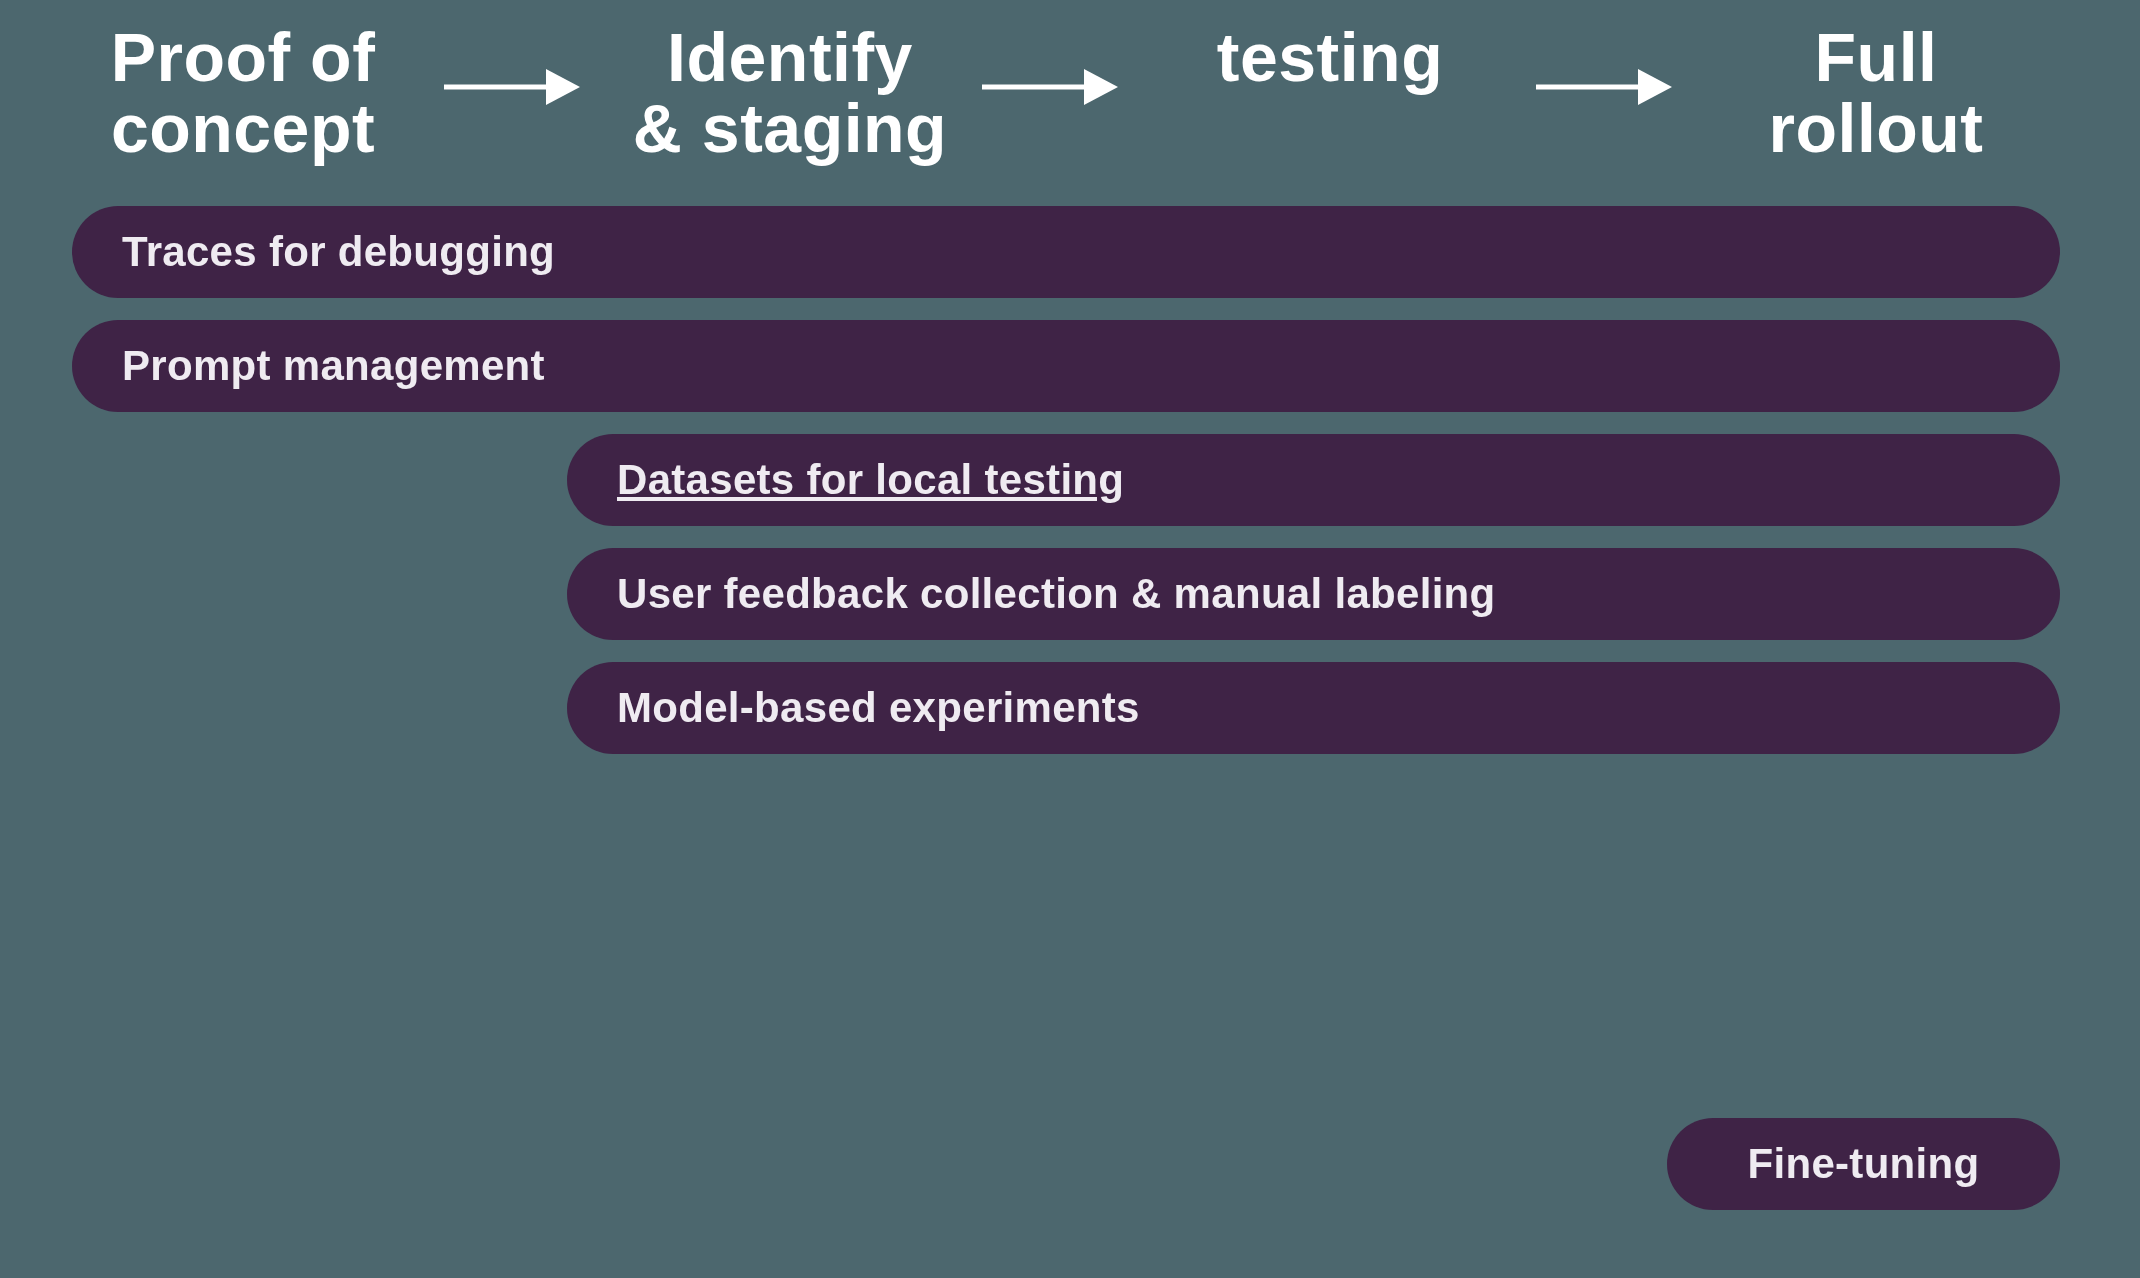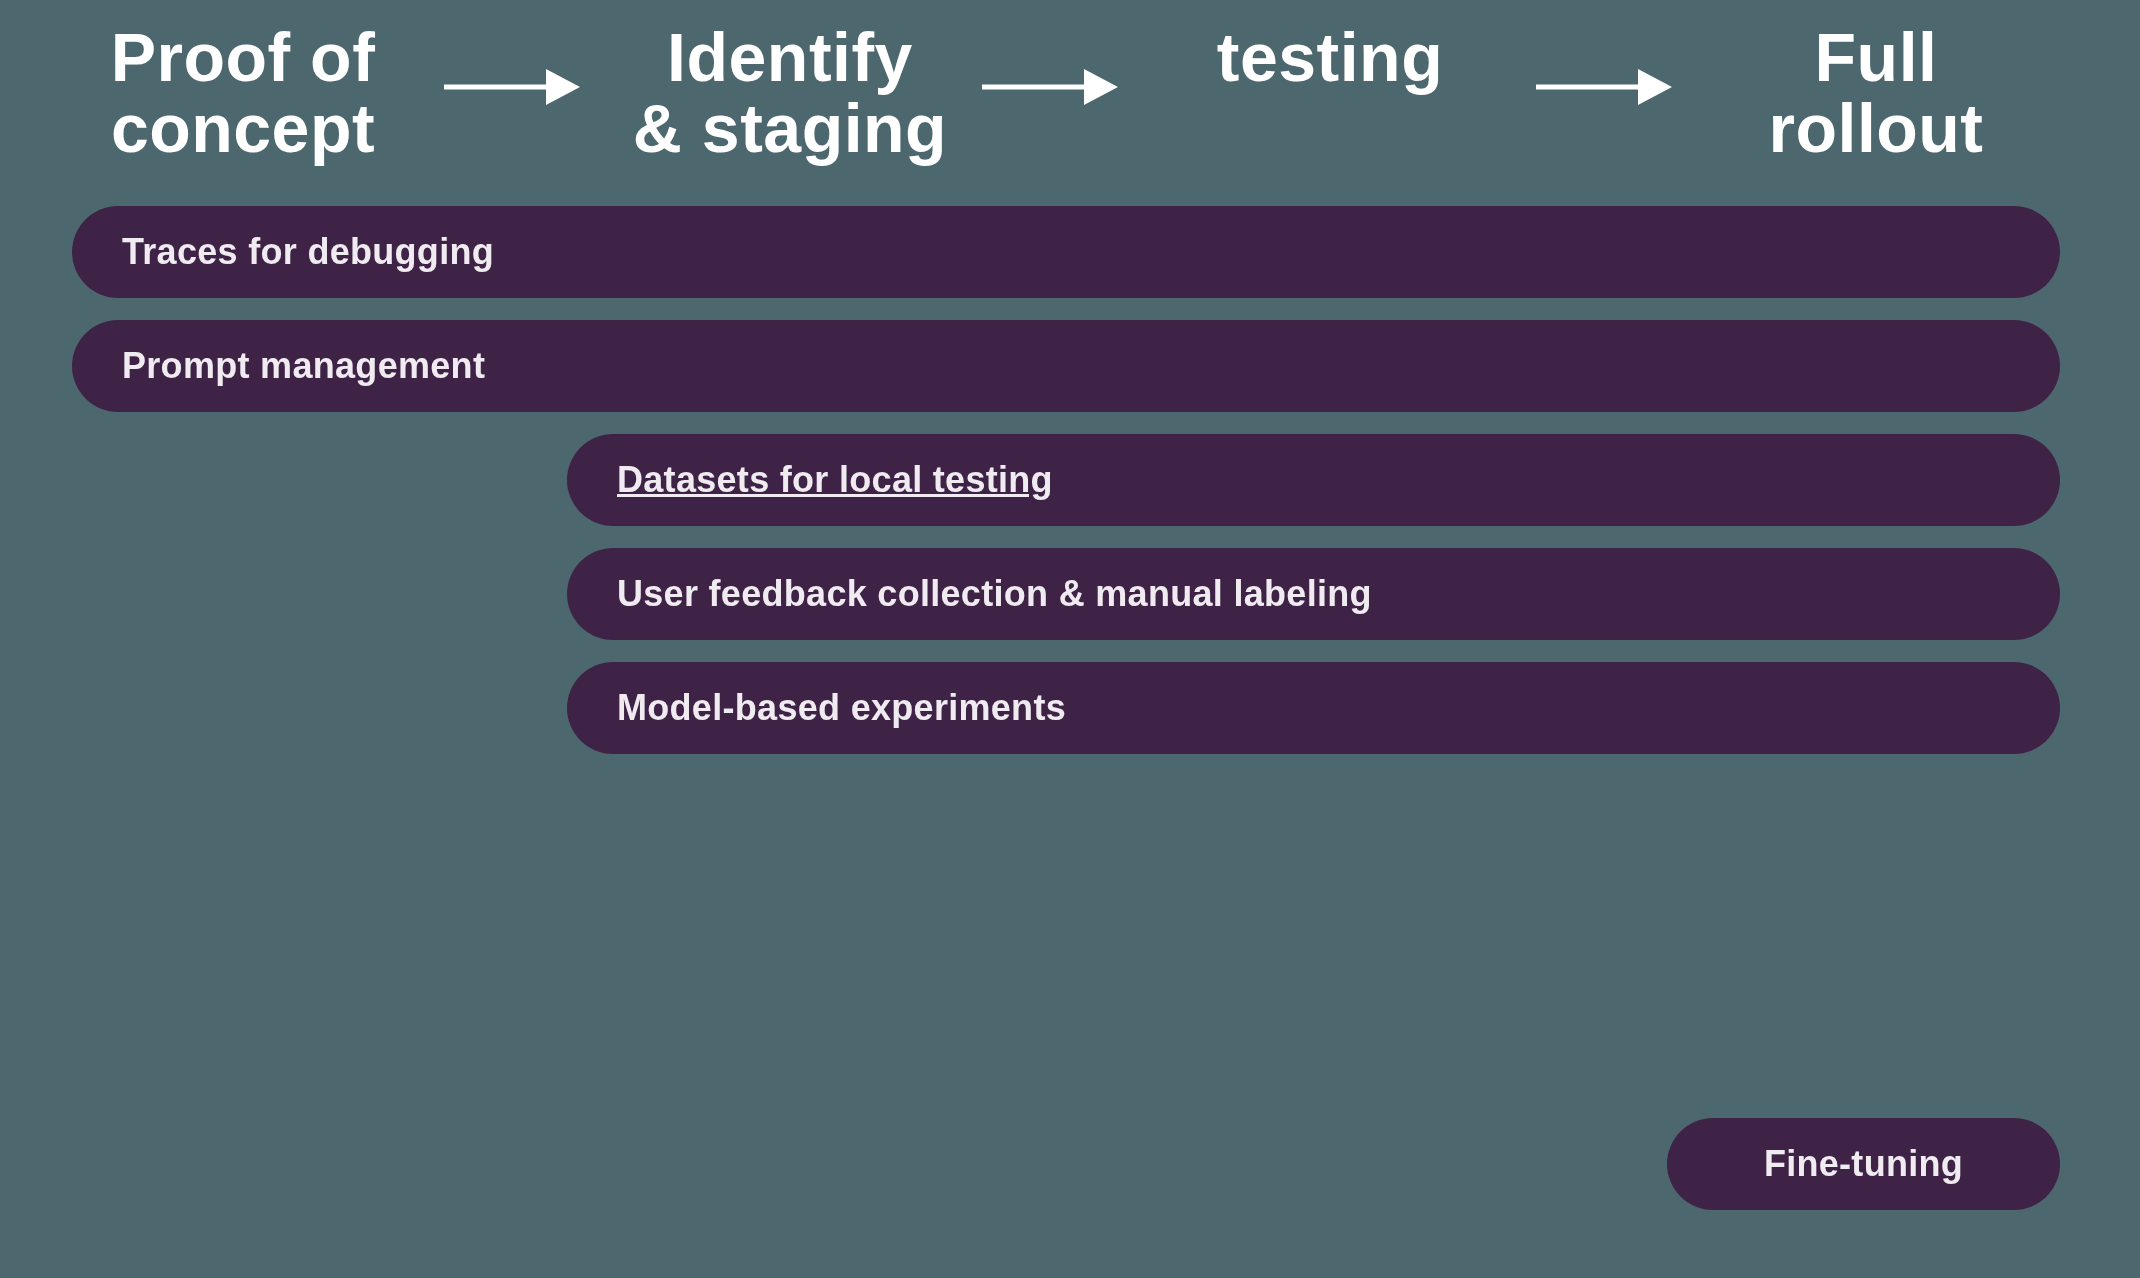--- a/index.html
+++ b/index.html
@@ -48,21 +48,21 @@
 
   
   .bar {
     position: absolute;
     height: 92px;
     border-radius: 46px;
     background: var(--bar, #3F2346);
     color: var(--bar-text, #EFEBF1);
     display: flex;
     align-items: center;
-    font-size: 36px;
+    font-size: 42px;
     font-weight: 700;
     letter-spacing: 0.3px;
     padding-left: 50px;
     box-sizing: border-box;
     white-space: nowrap;
   }
   
   .c1 { left: 72px;   width: 1988px; }
   .c2 { left: 567px;  width: 1493px; }
   .c3 { left: 1127px; width: 933px;  }

